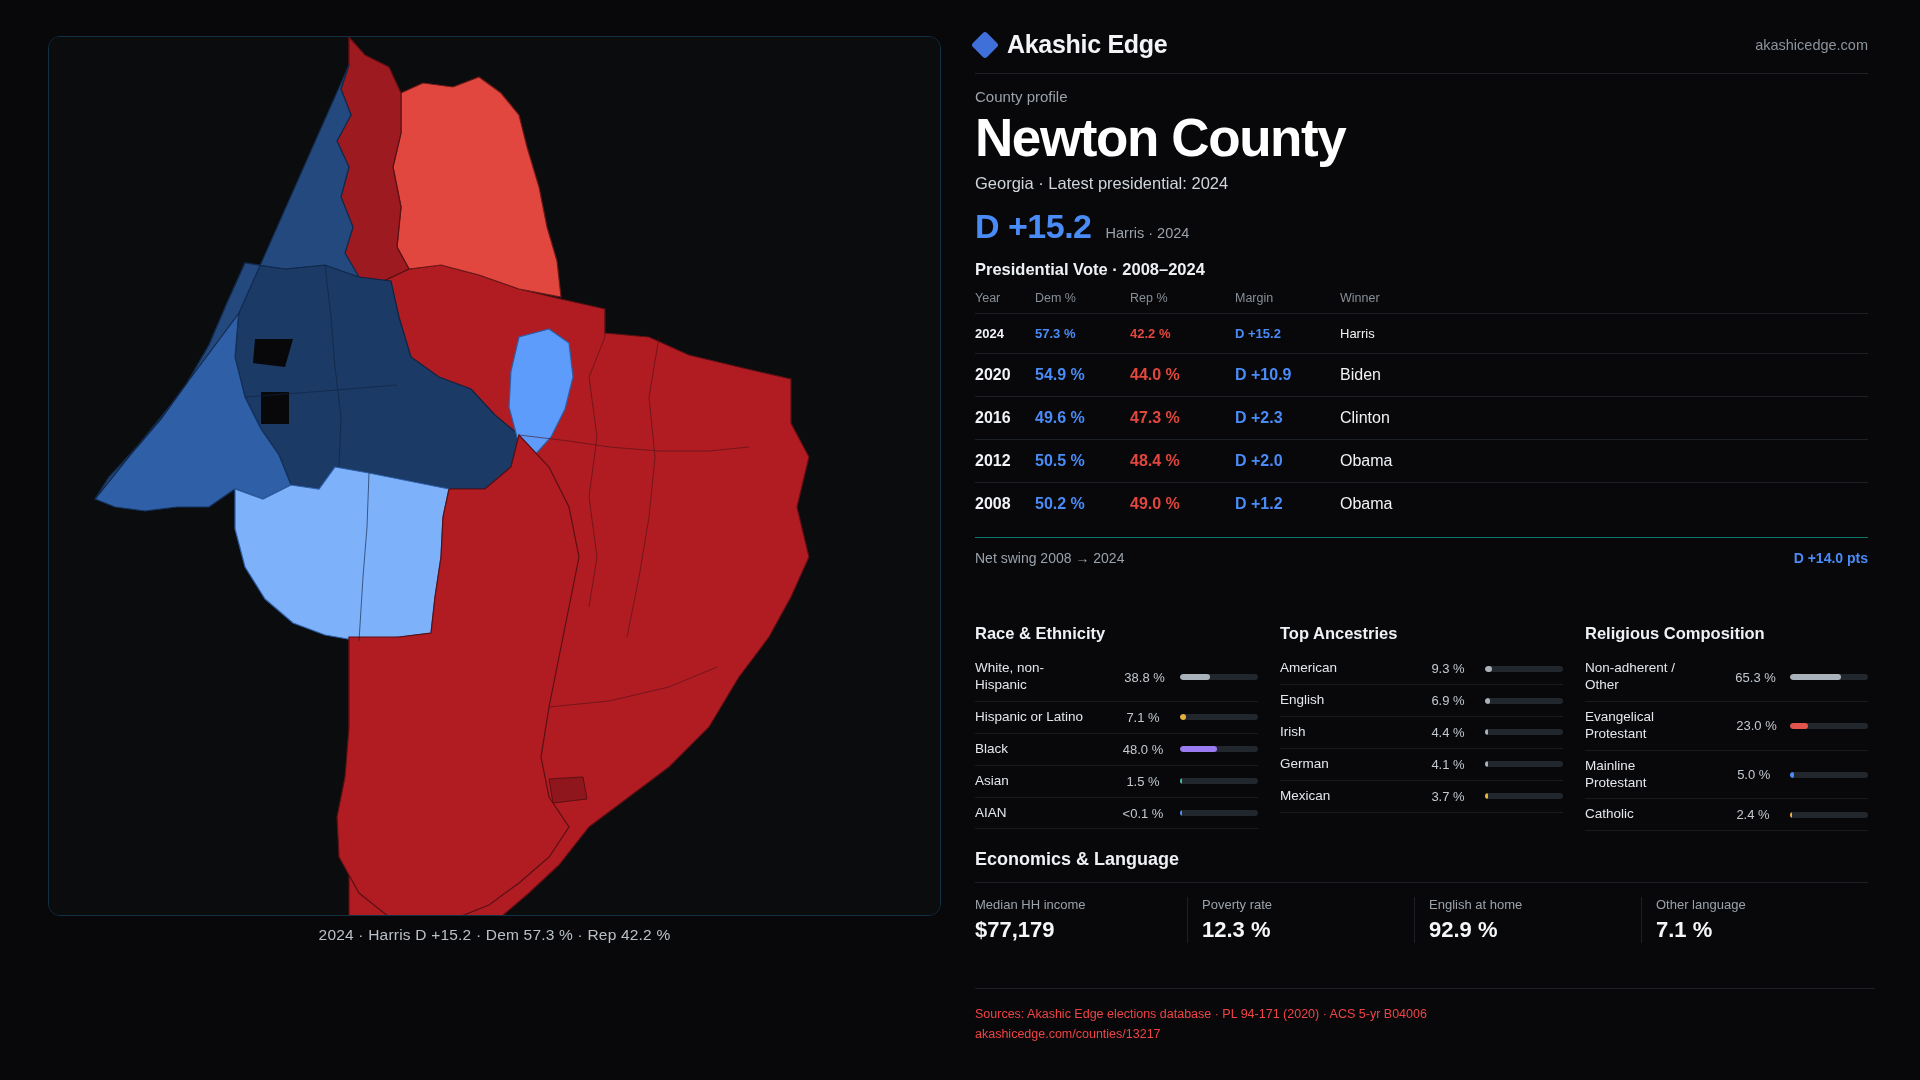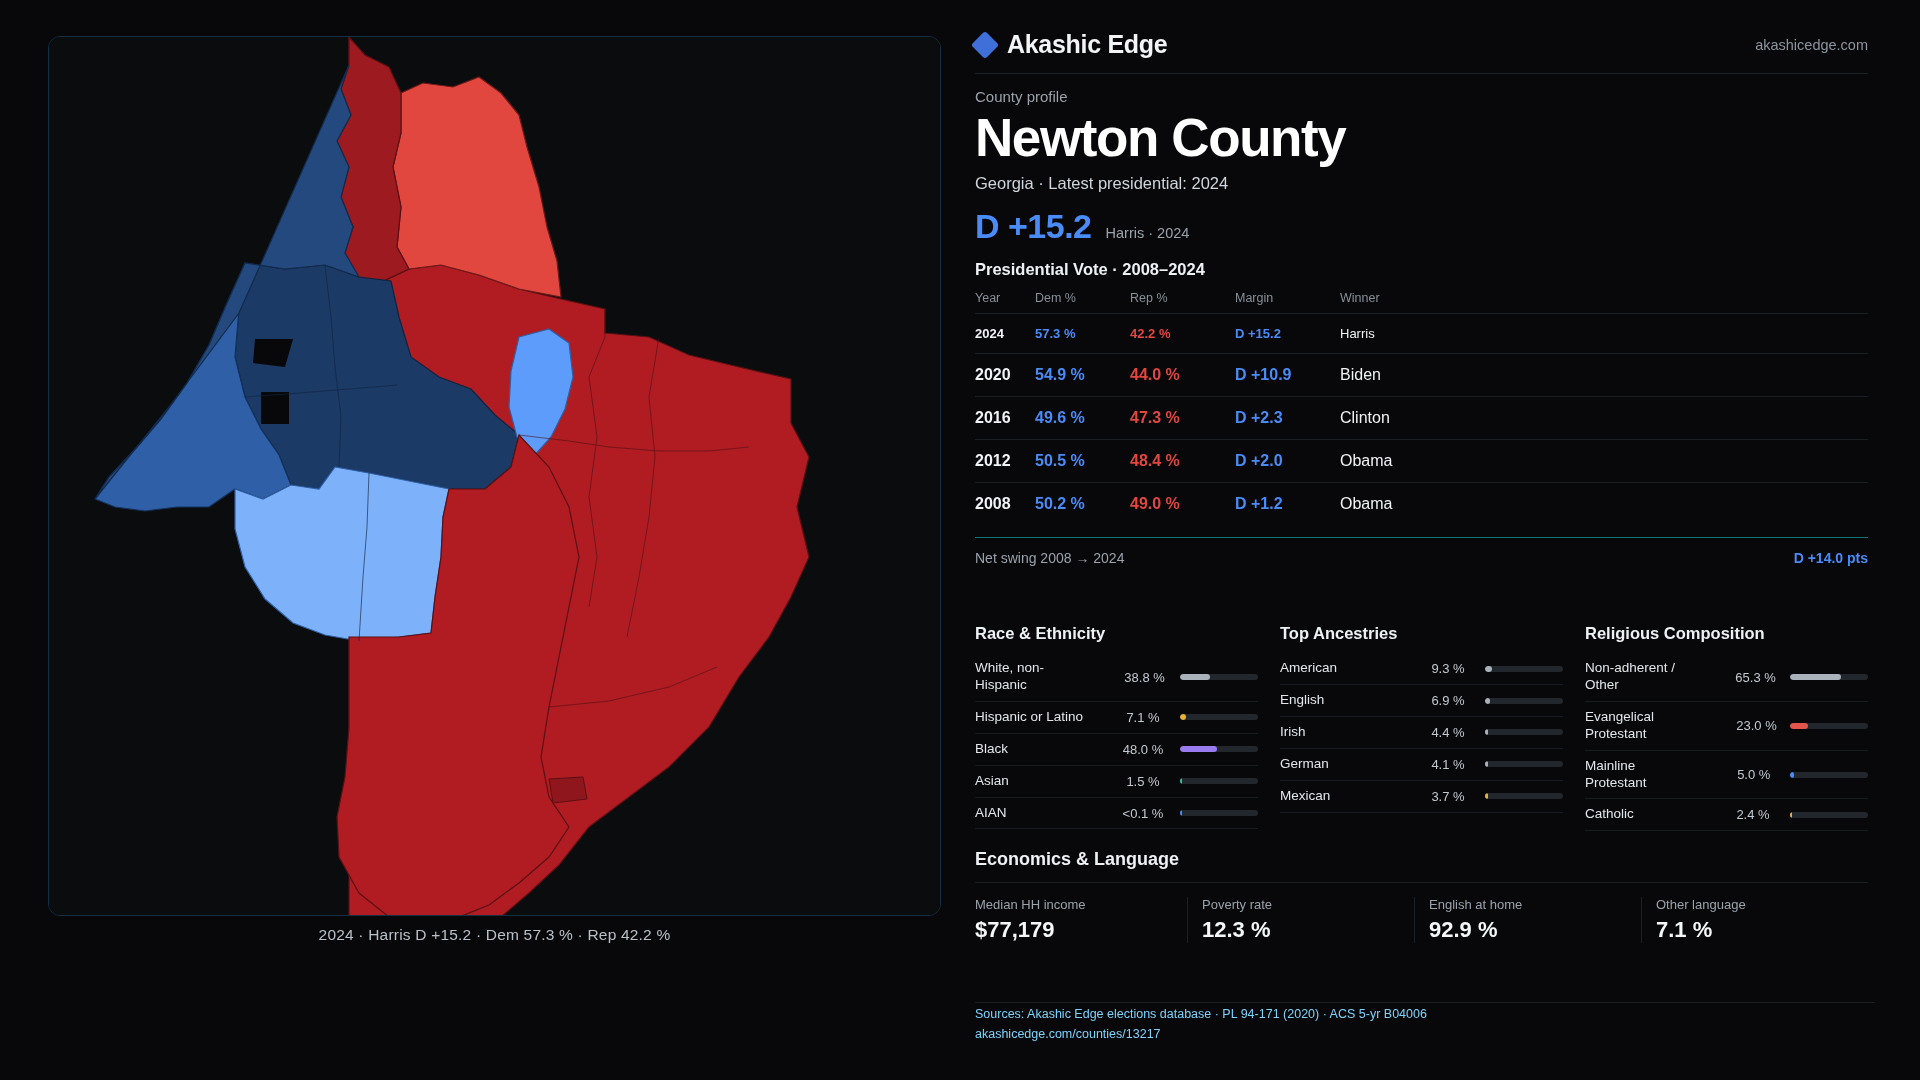--- a/index.html
+++ b/index.html
@@ -121,22 +121,22 @@
   
   .econ-title { margin-top: 18px; font-size: 18px; font-weight: 700; color: #eef1f4; }
   .econ-grid { display: flex; margin-top: 12px; border-top: 1px solid #1b2026; padding-top: 14px; }
   .econ-cell { flex: 1; padding-left: 14px; border-left: 1px solid #1b2026; }
   .econ-cell:first-child { border-left: none; padding-left: 0; }
   .econ-label { font-size: 13px; color: #9aa2ab; }
   .econ-value { font-size: 22px; font-weight: 700; margin-top: 5px; color: #f4f6f8; }
 
   .sources {
     position: absolute; left: 10px; bottom: 36px; width: 900px;
-    padding-top: 2px; border-top: 1px solid #1b2026;
-    font-size: 12.5px; color: #7dd3fc; line-height: 1.55; margin-top: 40px;
+    padding-top: 16px; border-top: 1px solid #1b2026;
+    font-size: 12.5px; color: #ef4444; line-height: 1.55; margin-top: 40px;
   }
 </style>
 </head>
 <body>
 
 <div class="page">
 
   <div class="map-panel">
     <div class="map-frame">
       <svg viewBox="0 0 893 880" xmlns="http://www.w3.org/2000/svg">

